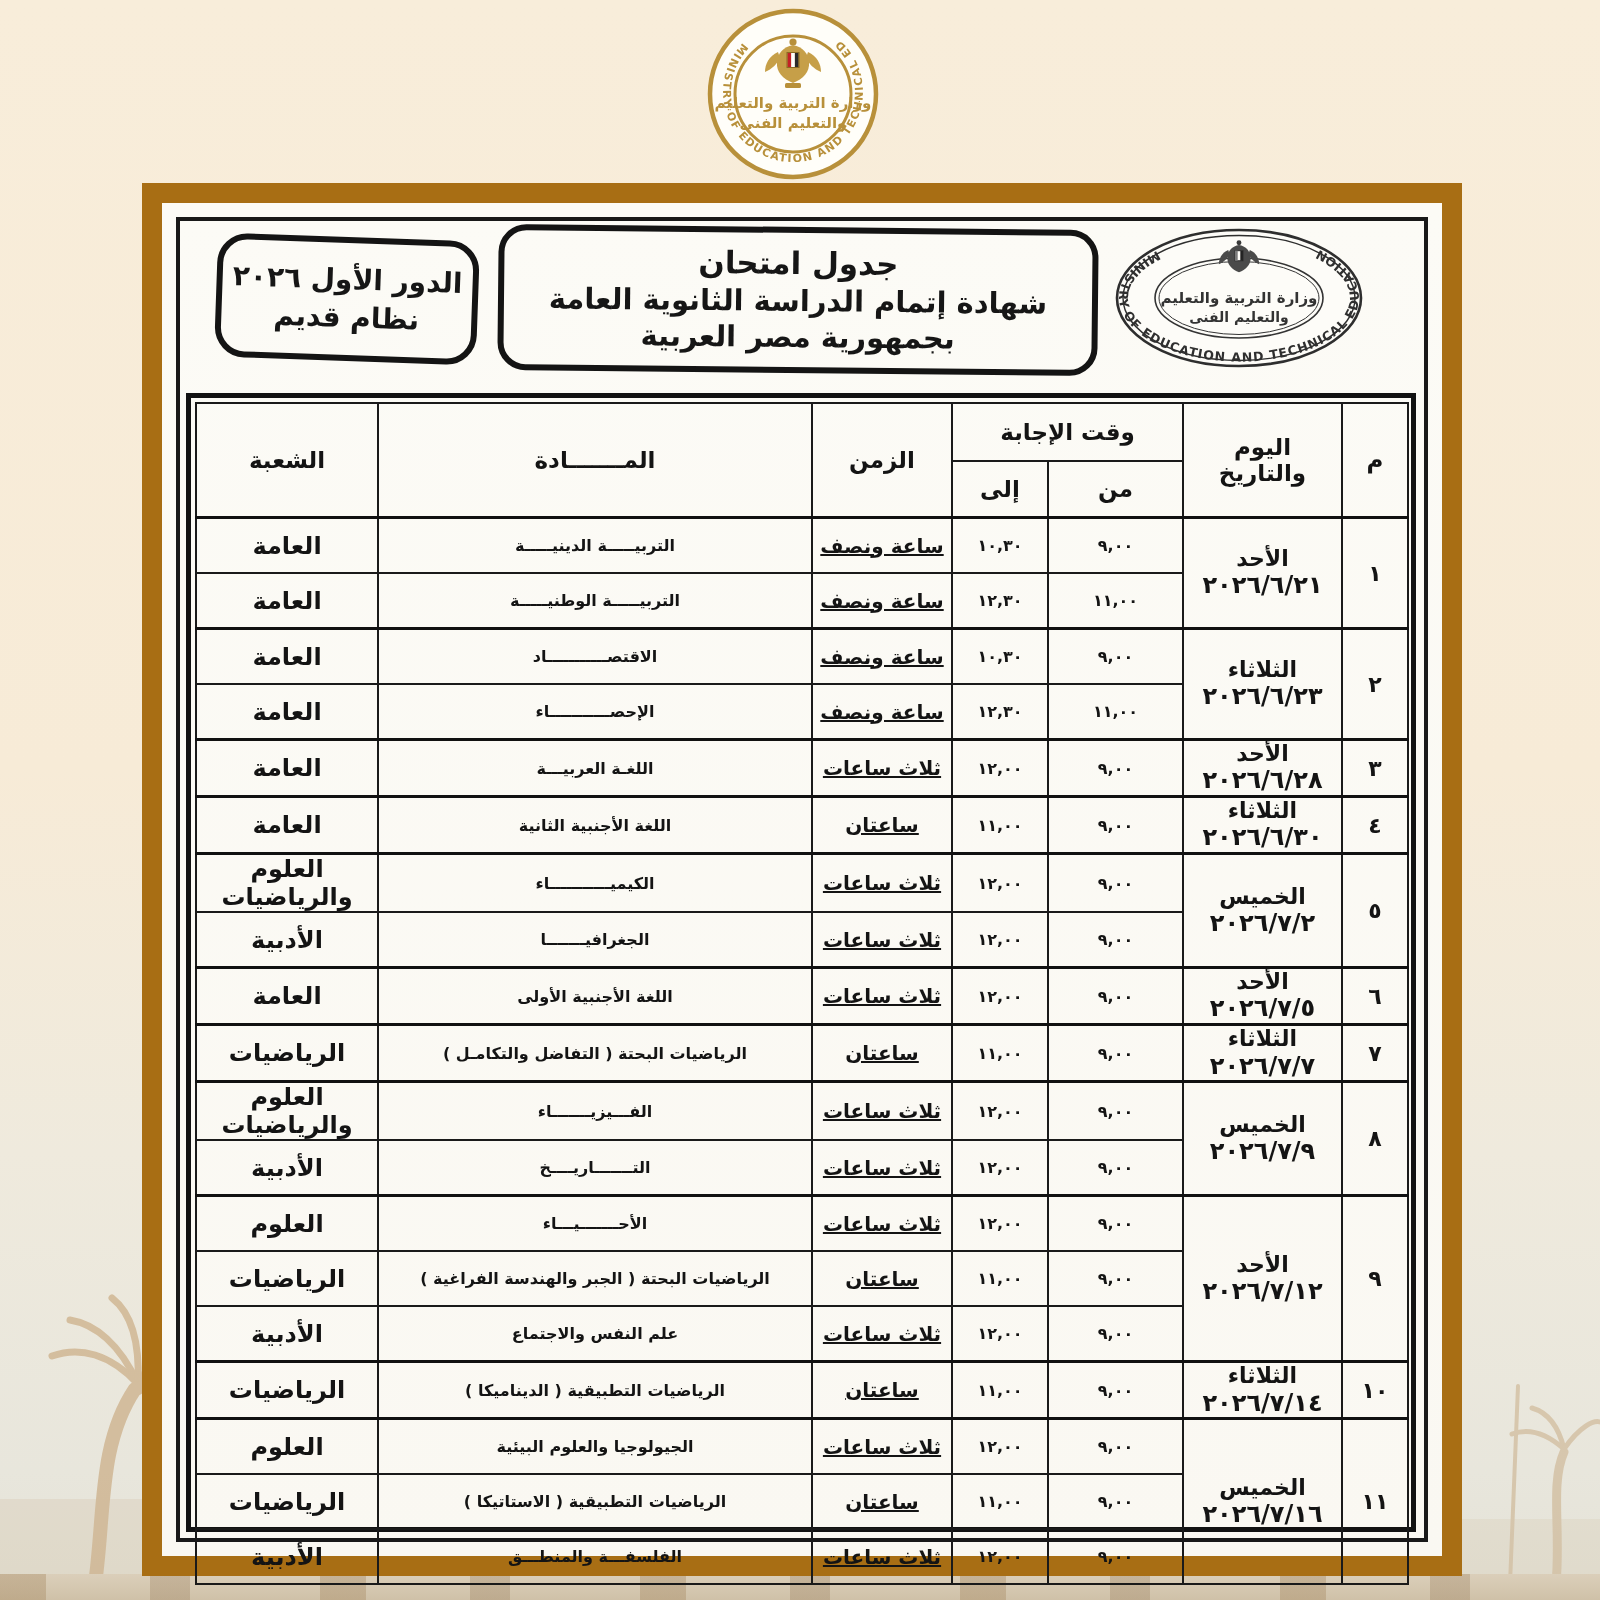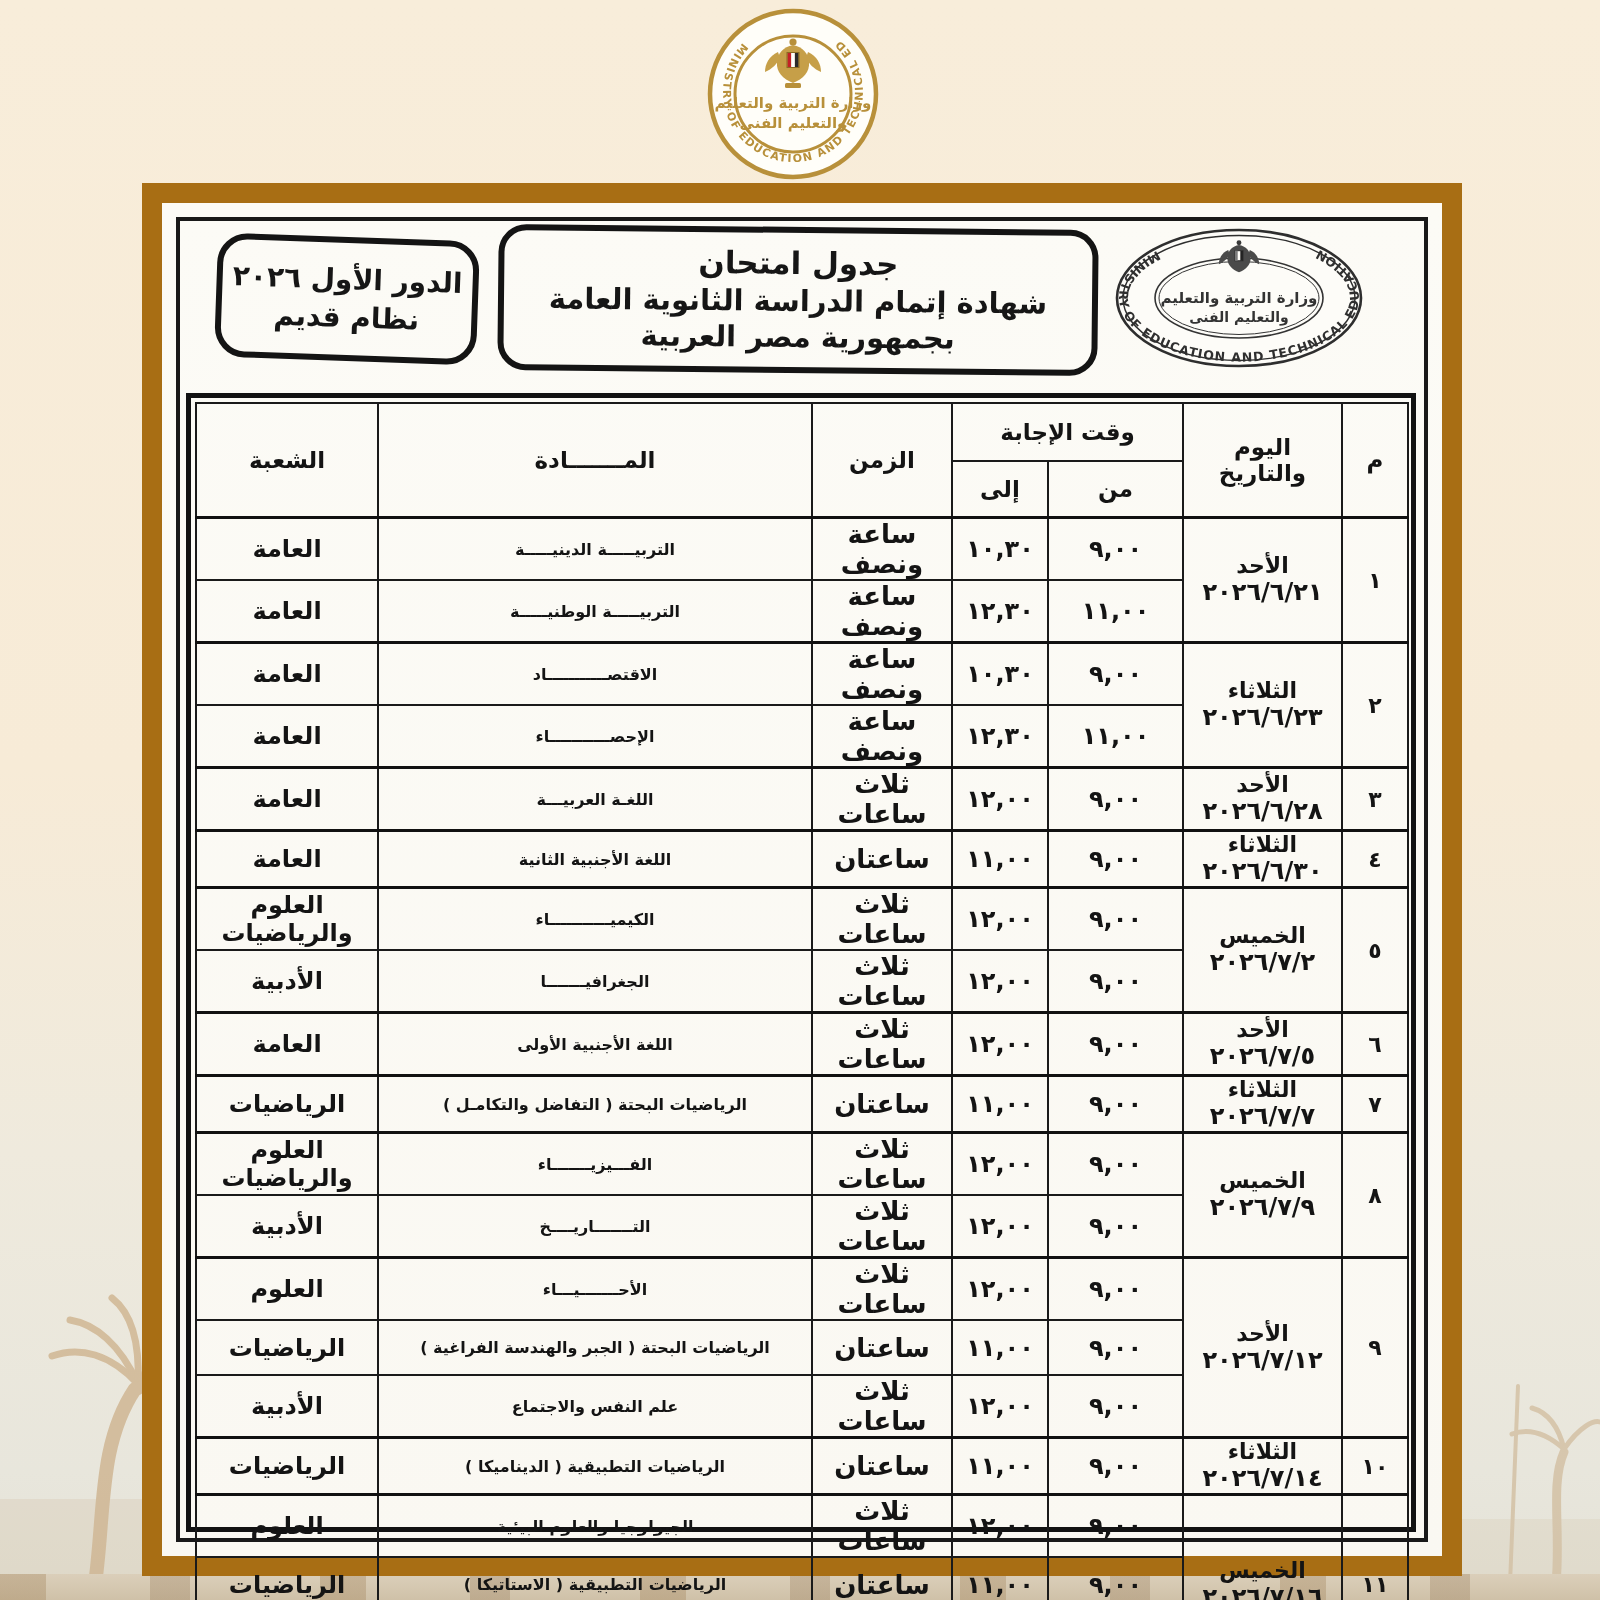--- a/index.html
+++ b/index.html
@@ -38,22 +38,22 @@
   table.exam th,table.exam td{border:2px solid #1a1a1a;text-align:center;vertical-align:middle;
               padding:0 3px;color:#141414;overflow:hidden;}
   table.exam thead th{font-weight:700;font-size:23px;}
   table.exam thead tr.h1 th{height:56px;}
   table.exam thead tr.h2 th{height:54px;margin-top:42px;}
   table.exam td{height:53px;font-weight:700;}
   tr.group-start td{border-top:3.5px solid #111;}
   .c-num{font-size:22px;}
   .c-date .day{font-size:22px;font-weight:700;line-height:1.15;text-align:center;}
   .c-date .date{font-size:24px;font-weight:700;line-height:1.2;}
-  .c-time{font-size:24px;}
-  .c-dur{font-size:26px;}
+  .c-time{font-size:16px;}
+  .c-dur{font-size:20px;text-decoration:underline;}
   .c-subj{font-size:16px;margin-left:32px;}
   .c-branch{font-size:24px;}
   th.subject-h{letter-spacing:0;margin-left:28px;}
 
   
   .palms-left{position:absolute;left:0;bottom:16px;opacity:.55;z-index:0;}
   .decor-right{position:absolute;right:0;bottom:16px;opacity:.45;z-index:0;}
   .photo-strip{position:absolute;left:0;right:0;bottom:0;height:26px;z-index:0;
      background:
        repeating-linear-gradient(90deg, rgba(165,135,95,.38) 0 46px, rgba(165,135,95,0) 46px 150px,

